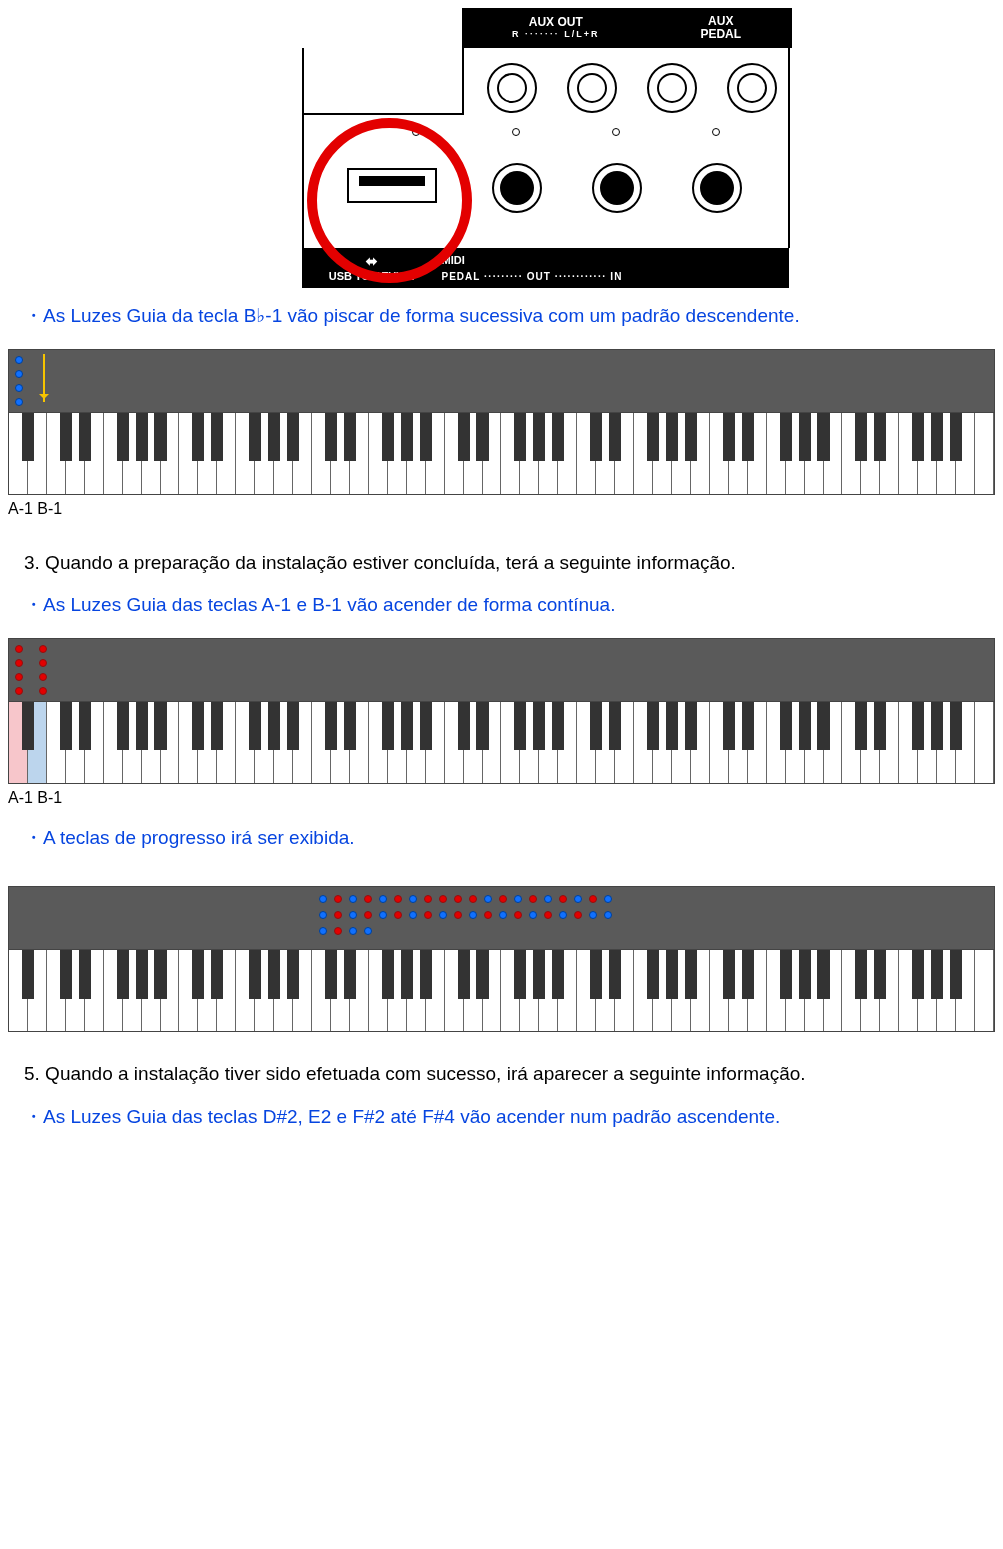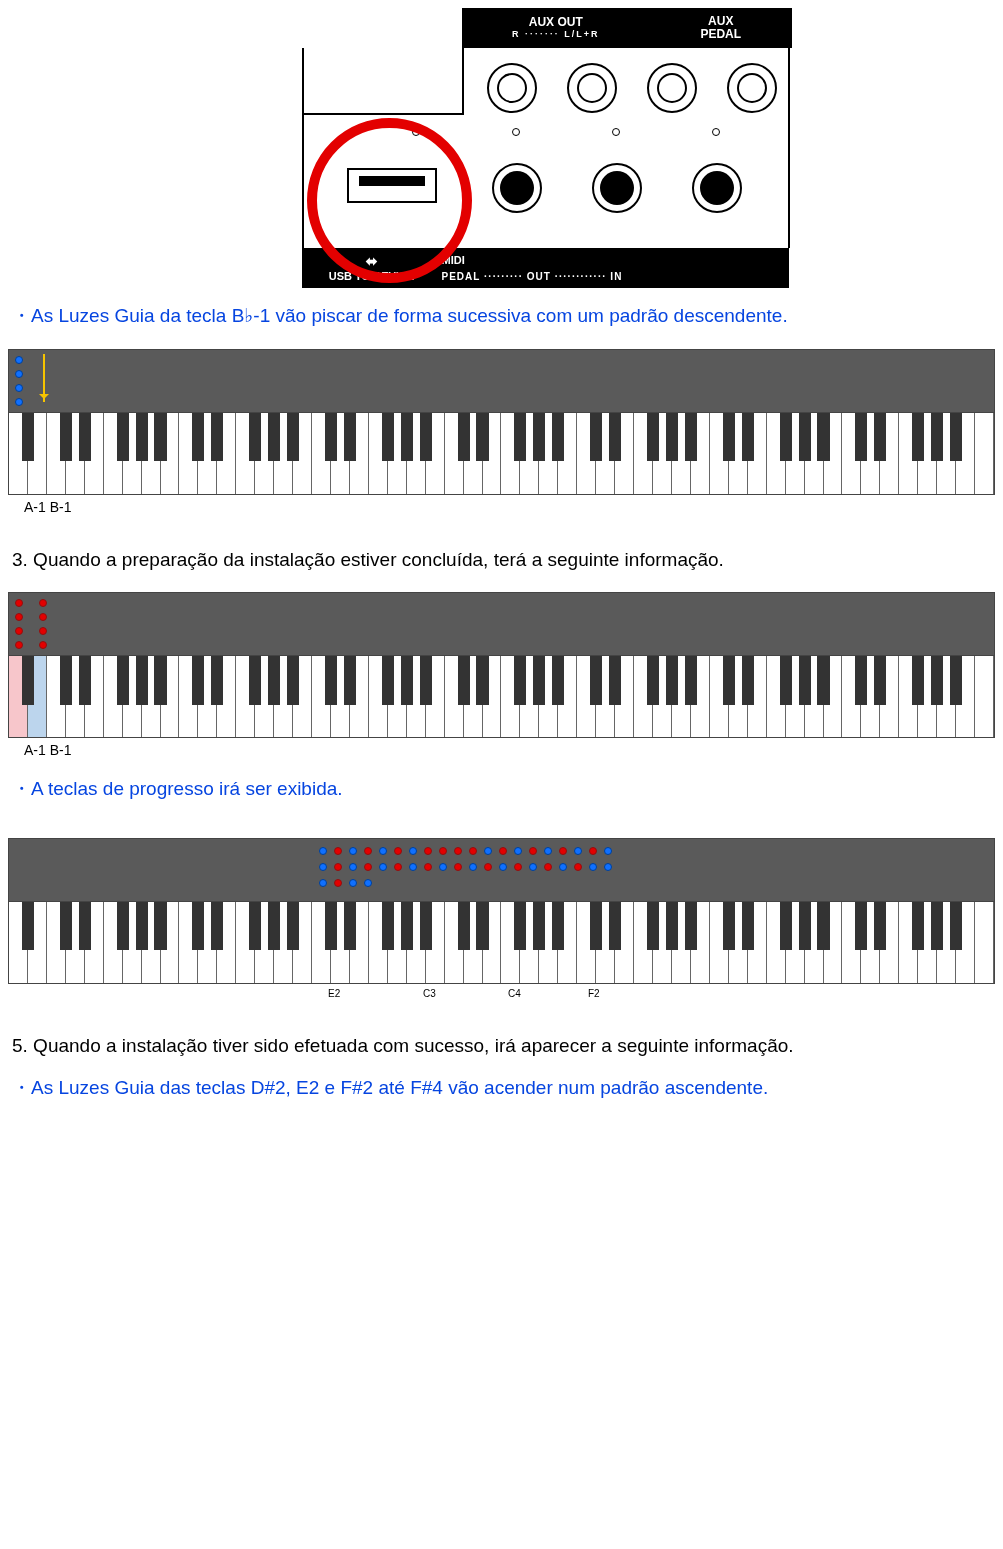--- a/index.html
+++ b/index.html
@@ -1,19 +1,19 @@
 <!DOCTYPE html>
 <html><head>
 <meta charset="utf-8">
 <style>
   *{box-sizing:border-box;margin:0;padding:0}
   body{font-family:Arial,Helvetica,sans-serif;font-size:19px;line-height:1.5;color:#000;background:#fff;width:1003px}
   .wrap{padding:8px 8px 8px 8px}
   .blue{color:#0645e0}
-  .para{margin:14px 4px}
+  .para{margin:14px 16px}
   .sp{margin-top:28px}
 
   
   .panel-wrap{width:100%;display:flex;justify-content:center;margin-bottom:10px}
   .panel{position:relative;width:560px;height:280px}
   .label-top{position:absolute;top:0;left:240px;width:330px;height:40px;background:#000;color:#fff;display:flex;justify-content:space-around;align-items:center;font-size:12px;font-weight:bold}
   .label-top .col{text-align:center;line-height:1.1}
   .dots{letter-spacing:2px;font-size:9px}
   .label-bot{position:absolute;bottom:0;left:80px;width:487px;height:40px;background:#000;color:#fff;display:flex;align-items:center;font-size:11px;font-weight:bold}
   .usb-lab{width:140px;text-align:center;line-height:1.1}
@@ -39,21 +39,21 @@
   .usb-sym{color:#fff;font-size:14px}
 
   
   .kbd-box{border:1px solid #444;margin:18px 0 2px}
   .strip{height:62px;background:#5a5a5a;position:relative}
   .keys{position:relative;height:82px;background:#fff;border-top:1px solid #444}
   .wk{position:absolute;top:0;bottom:0;border-right:1px solid #666;background:#fff}
   .wk.hp{background:#f7c6cb}
   .wk.hb{background:#bcd5ed}
   .bk{position:absolute;top:0;height:60%;background:#333;z-index:2}
-  .ax{font-size:14px;font-family:Arial;margin:2px 0 0 16px}
+  .ax{font-size:16px;font-family:Arial;margin:2px 0 0 0}
   .led2{position:absolute;width:8px;height:8px;border-radius:50%;border:1px solid #0055cc}
   .led2.b{background:#1070ff;border-color:#004099}
   .led2.r{background:#e30000;border-color:#901010}
   .arrow-dn{position:absolute;top:4px;left:34px;width:2px;height:48px;background:#f7c400}
   .arrow-dn::after{content:"";position:absolute;bottom:-2px;left:-4px;border:5px solid transparent;border-top-color:#f7c400}
   .ax-row{position:relative;height:18px;font-size:10px}
   .ax-row span{position:absolute}
 
 </style>
 </head>
@@ -212,20 +212,21 @@
         <div class="bk" style="left: 846.342px; width: 12.1231px;"></div>
         <div class="bk" style="left: 865.285px; width: 12.1231px;"></div>
         <div class="bk" style="left: 903.169px; width: 12.1231px;"></div>
         <div class="bk" style="left: 922.112px; width: 12.1231px;"></div>
         <div class="bk" style="left: 941.054px; width: 12.1231px;"></div>
       </div>
 </div>
 <div class="ax">A-1 B-1</div>
 
 <p class="para sp">3. Quando a preparação da instalação estiver concluída, terá a seguinte informação.</p>
+<p class="para blue">・As Luzes Guia das teclas A-1 e B-1 vão acender de forma contínua.</p>
 
 <div class="kbd-box">
   <div class="strip" id="strip2">
         <div class="led2 r" style="left: 6px; top: 6px;"></div>
         <div class="led2 r" style="left: 6px; top: 20px;"></div>
         <div class="led2 r" style="left: 6px; top: 34px;"></div>
         <div class="led2 r" style="left: 6px; top: 48px;"></div>
         <div class="led2 r" style="left: 30px; top: 6px;"></div>
         <div class="led2 r" style="left: 30px; top: 20px;"></div>
         <div class="led2 r" style="left: 30px; top: 34px;"></div>
@@ -457,23 +458,17 @@
         <div class="bk" style="left: 770.573px; width: 12.1231px;"></div>
         <div class="bk" style="left: 789.515px; width: 12.1231px;"></div>
         <div class="bk" style="left: 808.458px; width: 12.1231px;"></div>
         <div class="bk" style="left: 846.342px; width: 12.1231px;"></div>
         <div class="bk" style="left: 865.285px; width: 12.1231px;"></div>
         <div class="bk" style="left: 903.169px; width: 12.1231px;"></div>
         <div class="bk" style="left: 922.112px; width: 12.1231px;"></div>
         <div class="bk" style="left: 941.054px; width: 12.1231px;"></div>
       </div>
 </div>
-<div class="ax-row">
-  <span style="left:320px">E2</span>
-  <span style="left:415px">C3</span>
-  <span style="left:500px">C4</span>
-  <span style="left:580px">F2</span>
-</div>
 
 <p class="para sp">5. Quando a instalação tiver sido efetuada com sucesso, irá aparecer a seguinte informação.</p>
 <p class="para blue">・As Luzes Guia das teclas D#2, E2 e F#2 até F#4 vão acender num padrão ascendente.</p>
 
 </div>
 
 </body></html>

